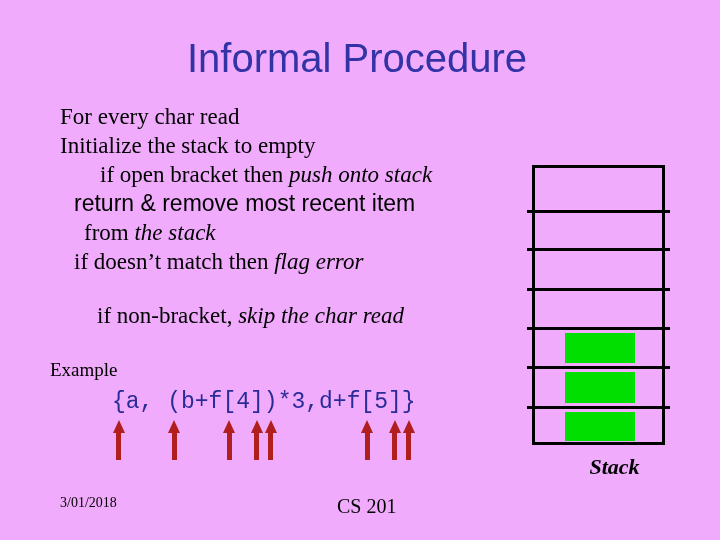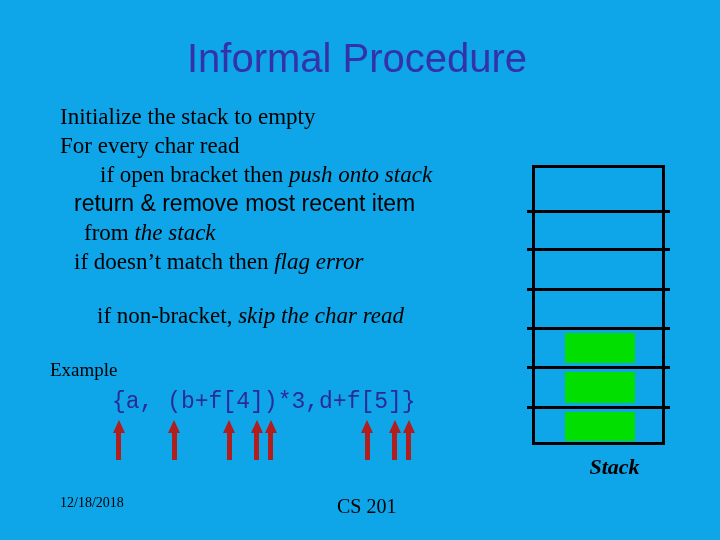--- a/index.html
+++ b/index.html
@@ -1,17 +1,17 @@
 <!DOCTYPE html>
 <html><head>
 <meta charset="utf-8">
 <style>
   html,body{margin:0;padding:0;background:#ffffff;}
   body{width:720px;height:540px;overflow:hidden;}
-  .slide{position:relative;width:720px;height:540px;background:#0ea5e9;
+  .slide{position:relative;width:720px;height:540px;background:#f0abfc;
          font-family:"Liberation Serif",serif;color:#000;}
 
   .title{position:absolute;top:36px;left:0;width:714px;margin:0;
          text-align:center;font-family:"Liberation Sans",sans-serif;
          font-weight:400;font-size:40px;line-height:1.1;}
 
   .proc{position:absolute;top:102px;left:0;width:540px;
         font-size:23px;line-height:29px;}
   .pline{height:29px;white-space:pre;}
   .ind-a{padding-left:60px;}
@@ -46,22 +46,22 @@
   .footer-course{position:absolute;left:337px;top:495px;font-size:20px;}
 </style>
 </head>
 <body>
 
 <div class="slide">
 
   <h1 class="title" style="color: rgb(51, 51, 166);">Informal Procedure</h1>
 
   <div class="proc">
+    <div class="pline ind-a"><span>For every char read</span></div>
     <div class="pline ind-a"><span>Initialize the stack to empty</span></div>
-    <div class="pline ind-a"><span>For every char read</span></div>
     <div class="pline ind-b"><span>if open bracket then </span><span class="em">push onto stack</span></div>
     <div class="pline ind-c"><span class="sans">return &amp; remove most recent item</span></div>
     <div class="pline ind-d"><span>from </span><span class="em">the stack</span></div>
     <div class="pline ind-c"><span>if doesn’t match then </span><span class="em">flag error</span></div>
     <div class="pline ind-e"><span>if non-bracket, </span><span class="em">skip the char read</span></div>
   </div>
 
   <div class="example-label">Example</div>
 
   <div class="expr" style="color: rgb(43, 43, 150);">{a, (b+f[4])*3,d+f[5]}</div>
@@ -108,16 +108,16 @@
       <div class="stack-sep" style="top: 288px; background: rgb(0, 0, 0);"></div>
       <div class="stack-sep" style="top: 327px; background: rgb(0, 0, 0);"></div>
       <div class="stack-sep" style="top: 366px; background: rgb(0, 0, 0);"></div>
       <div class="stack-sep" style="top: 406px; background: rgb(0, 0, 0);"></div>
       <div class="stack-fill" style="top: 333px; height: 30px; background: rgb(0, 223, 0);"></div>
       <div class="stack-fill" style="top: 372px; height: 31px; background: rgb(0, 223, 0);"></div>
       <div class="stack-fill" style="top: 412px; height: 29px; background: rgb(0, 223, 0);"></div>
     </div>
   <div class="stack-label">Stack</div>
 
-  <div class="footer-date">12/18/2018</div>
+  <div class="footer-date">3/01/2018</div>
   <div class="footer-course">CS 201</div>
 
 </div>
 
 </body></html>

